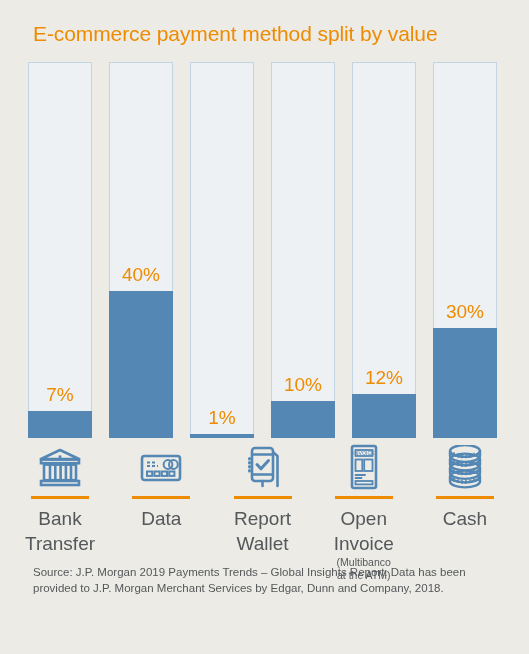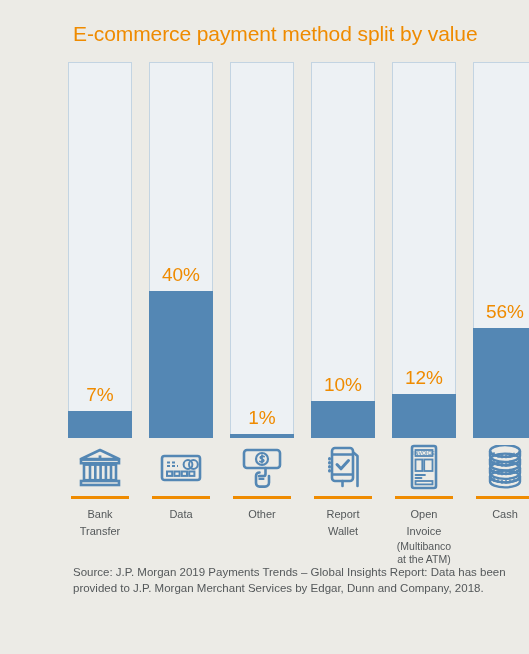--- a/index.html
+++ b/index.html
@@ -10,21 +10,20 @@
     width: 529px;
     height: 654px;
     background: #ecebe6;
     font-family: "Liberation Sans", sans-serif;
     overflow: hidden;
     position: relative;
   }
   #chart-figure {
     position: absolute;
     inset: 0;
-    margin-left: 40px;
   }
   #chart-title {
     position: absolute;
     left: 33px;
     top: 22px;
     font-size: 21px;
     color: #ef8b00;
     letter-spacing: -0.1px;
     white-space: nowrap;
   }
@@ -86,22 +85,22 @@
     justify-content: center;
   }
   .cat-rule {
     width: 58px;
     height: 3px;
     background: #ef8b00;
     margin-top: 2px;
   }
   .cat-label {
     margin-top: 7px;
-    font-size: 11px;
-    line-height: 17px;
+    font-size: 19px;
+    line-height: 25px;
     color: #54585a;
     text-align: center;
     white-space: pre-line;
   }
   .cat-sublabel {
     font-size: 10.5px;
     line-height: 13px;
     color: #54585a;
     text-align: center;
     white-space: pre-line;
@@ -146,21 +145,21 @@
       <div class="bar-value" style="bottom: 42px;">10%</div>
       <div class="bar-fill" style="height: 37px;"></div>
     </div>
 
     <div class="bar-column">
       <div class="bar-value" style="bottom: 49px;">12%</div>
       <div class="bar-fill" style="height: 44px;"></div>
     </div>
 
     <div class="bar-column">
-      <div class="bar-value" style="bottom: 115px;">56%</div>
+      <div class="bar-value" style="bottom: 115px;">30%</div>
       <div class="bar-fill" style="height: 110px;"></div>
     </div>
 
   </div>
 
   <div id="category-strip">
 
     <div class="category-cell">
       <div class="cat-icon">
         <svg width="46" height="44" viewBox="0 0 46 44" fill="none" stroke="#5487b4" stroke-width="2.6">
@@ -187,34 +186,20 @@
           <rect x="9" y="26.5" width="5.2" height="4.4" stroke-width="2"></rect>
           <rect x="16.4" y="26.5" width="5.2" height="4.4" stroke-width="2"></rect>
           <rect x="23.8" y="26.5" width="5.2" height="4.4" stroke-width="2"></rect>
           <rect x="31.2" y="26.5" width="5.2" height="4.4" stroke-width="2"></rect>
         </svg>
       </div>
       <div class="cat-rule"></div>
       <div class="cat-label">Data</div>
     </div>
 
-    <div class="category-cell">
-      <div class="cat-icon">
-        <svg width="46" height="46" viewBox="0 0 46 46" fill="none" stroke="#5487b4" stroke-width="2.6">
-          <rect x="5" y="6" width="36" height="18" rx="3"></rect>
-          <circle cx="23" cy="15" r="6" stroke-width="2.2"></circle>
-          <path d="M23 11.2 L23 18.8 M25.1 12.6 C24.4 11.9 21.3 11.8 21.3 13.6 C21.3 15.4 24.8 14.7 24.8 16.5 C24.8 18.2 21.6 18.1 20.9 17.4" stroke-width="1.8" stroke-linecap="round"></path>
-          <path d="M26.5 24 L26.5 30 C26.5 31.4 25.4 32.2 24.2 32.2 L20 32.2" stroke-linecap="round"></path>
-          <path d="M20.5 28.5 C18.5 28.5 17 30 17 32 L17 39 C17 41 18.5 42.6 20.5 42.6 L26 42.6 C28.4 42.6 30 40.8 30 38.6 L30 32" stroke-linecap="round"></path>
-          <path d="M20.3 31.6 L24.6 31.6 M20.3 35 L24.6 35" stroke-width="1.9" stroke-linecap="round"></path>
-        </svg>
-      </div>
-      <div class="cat-rule"></div>
-      <div class="cat-label">Other</div>
-    </div>
 
     <div class="category-cell">
       <div class="cat-icon">
         <svg width="46" height="46" viewBox="0 0 46 46" fill="none" stroke="#5487b4" stroke-width="2.6">
           <rect x="12" y="4" width="21" height="33" rx="3"></rect>
           <path d="M12 10.5 L33 10.5 M12 30.5 L33 30.5"></path>
           <path d="M17 20.5 L21 24.8 L28.5 16.5" stroke-width="3" stroke-linecap="round" stroke-linejoin="round"></path>
           <path d="M34 9 L37.5 12 L37.5 42" stroke-linecap="round" stroke-linejoin="round"></path>
           <path d="M22.5 37 L22.5 42" stroke-linecap="round"></path>
           <path d="M9.5 14.5 L9.5 15 M9.5 18.5 L9.5 19 M9.5 22.5 L9.5 23 M9.5 26.5 L9.5 27" stroke-width="3" stroke-linecap="round"></path>

